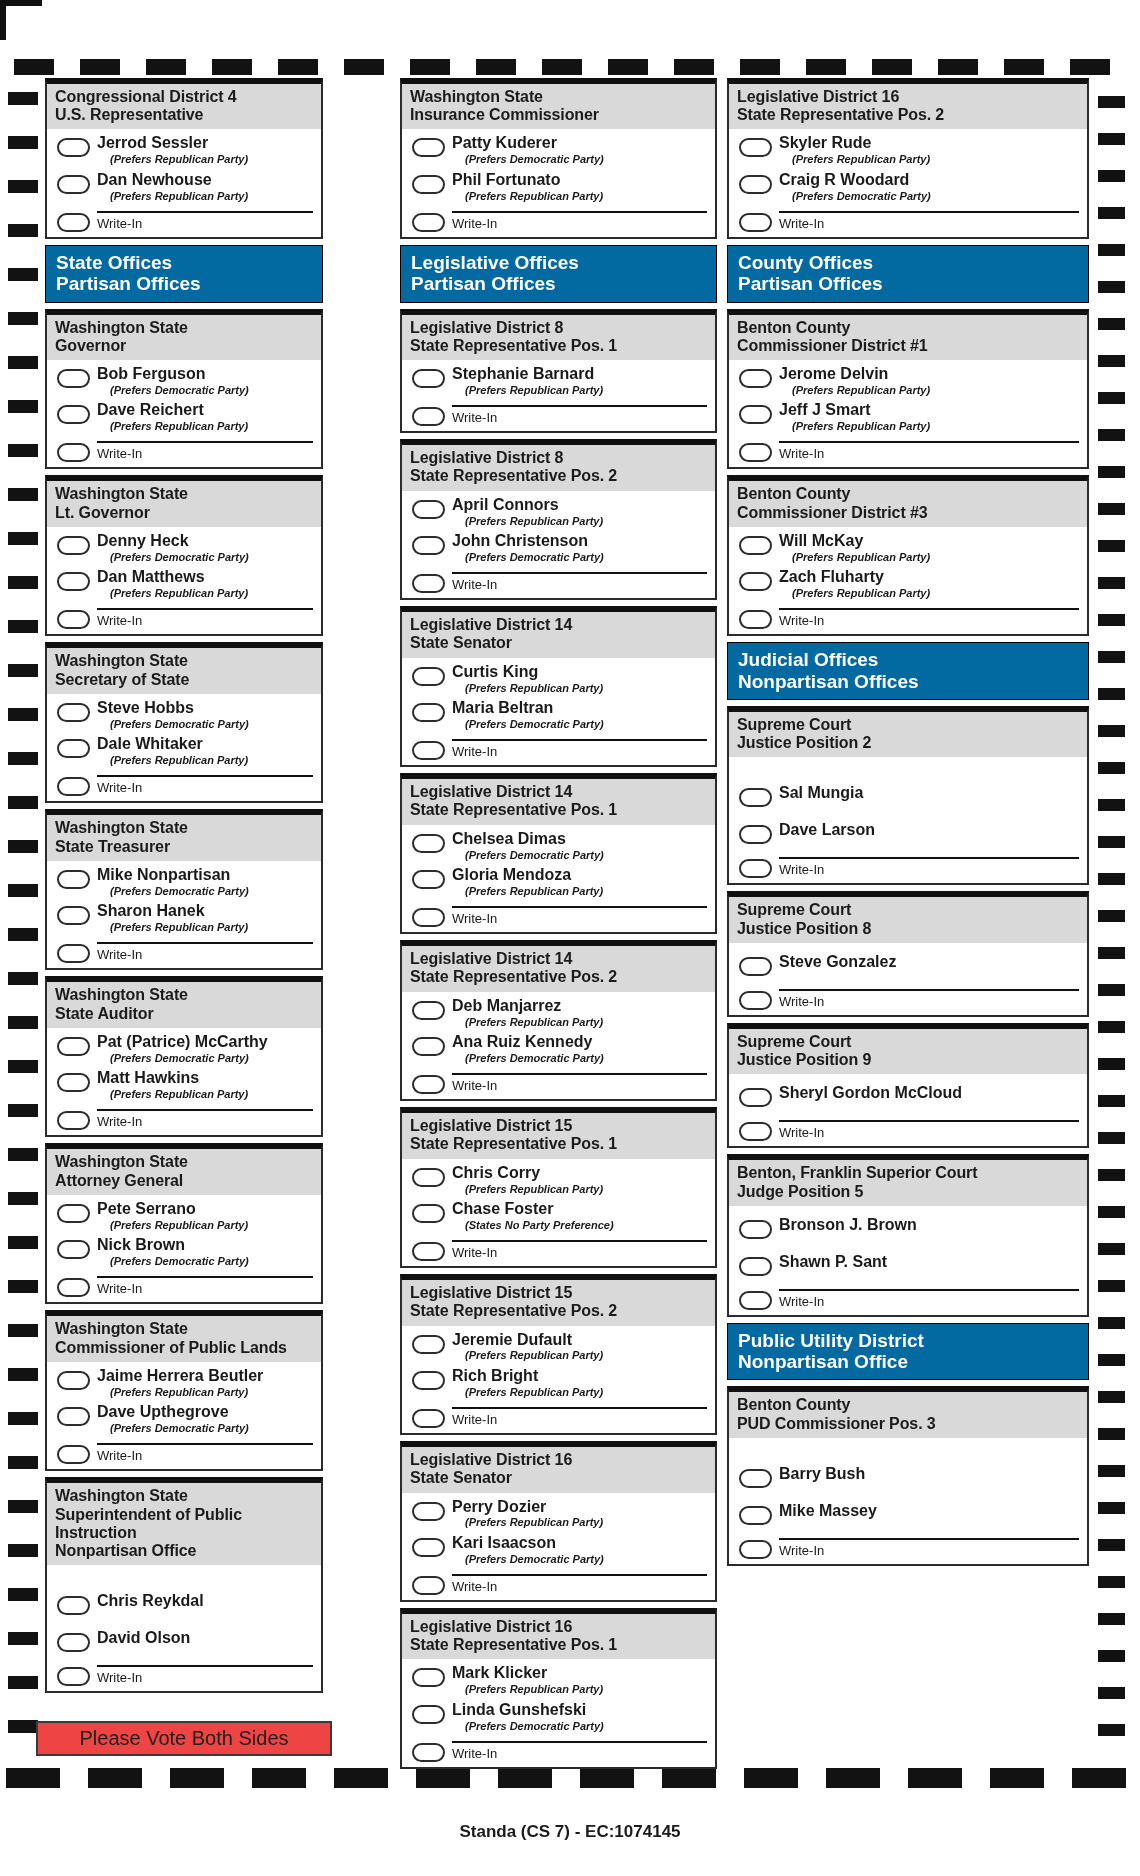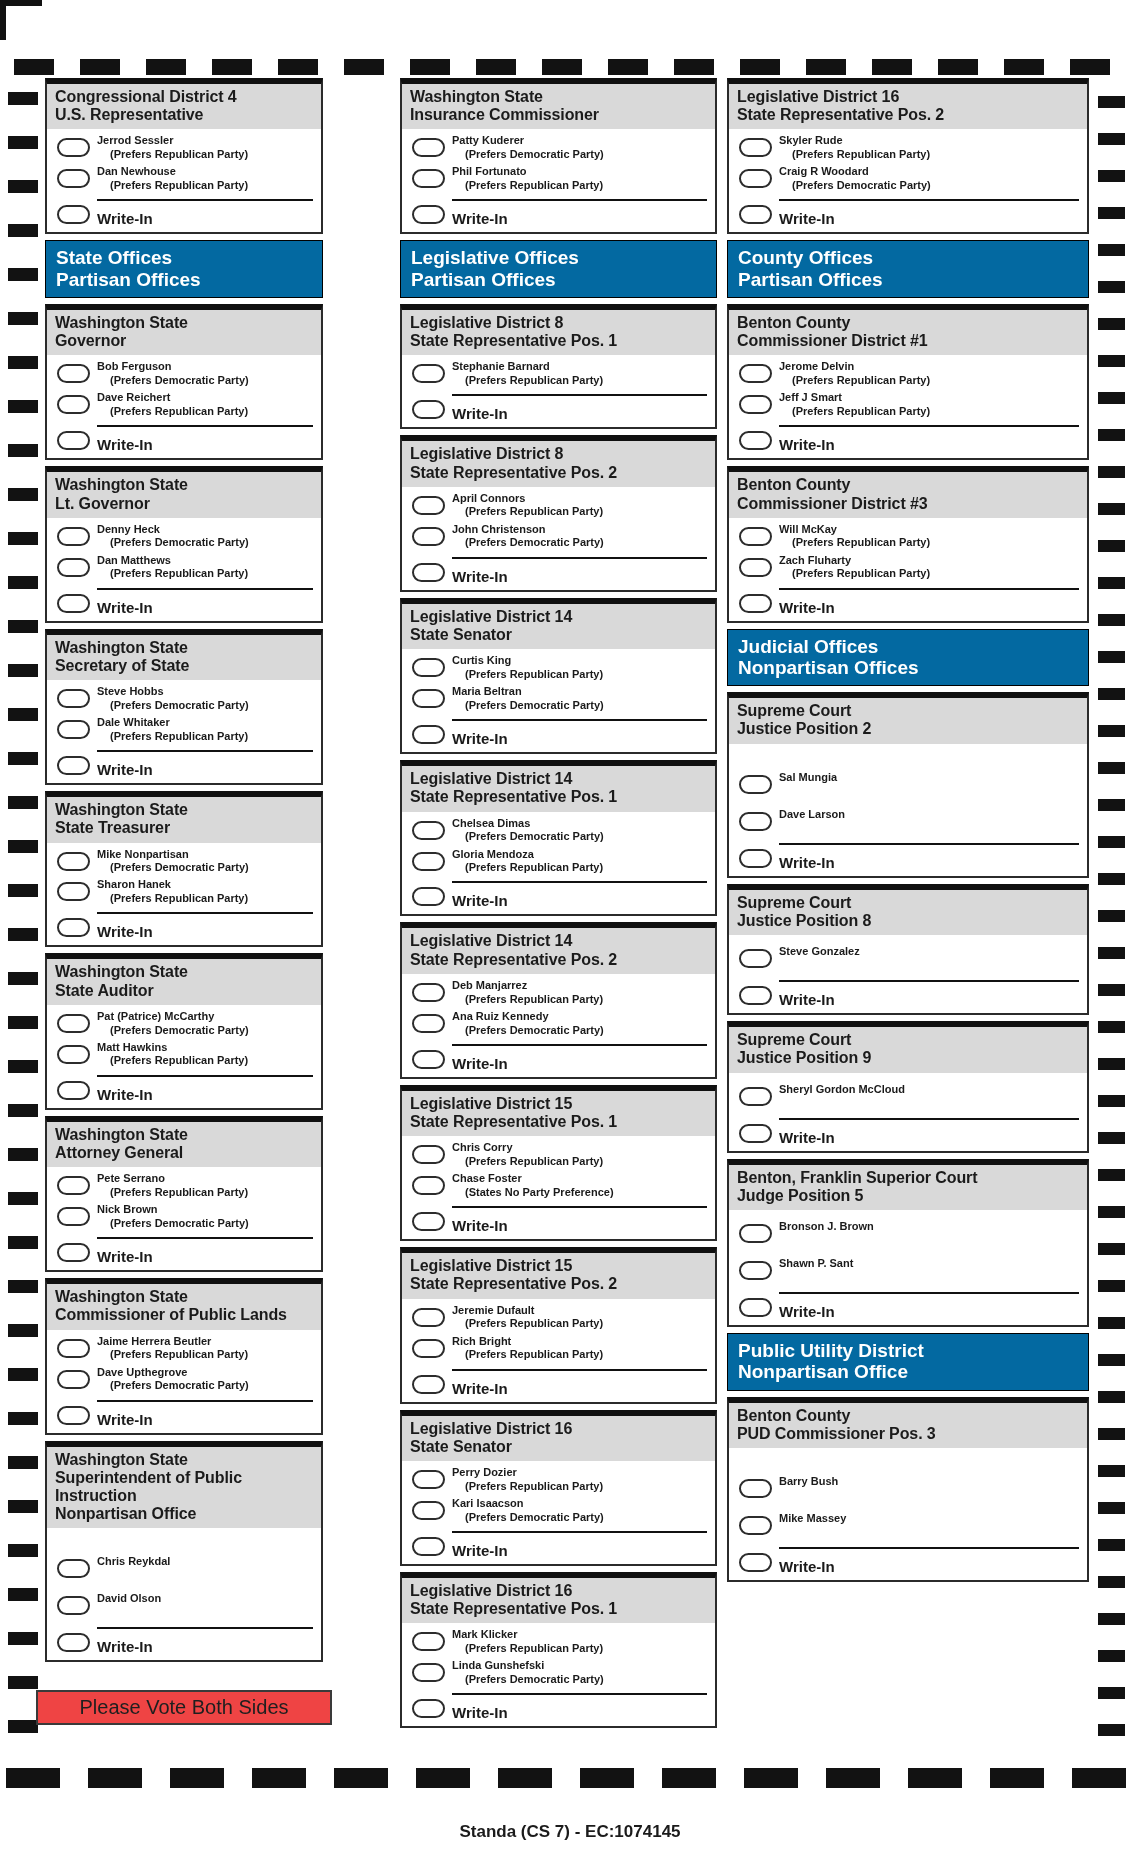--- a/index.html
+++ b/index.html
@@ -48,26 +48,26 @@
     background:#d9d9d9;font-weight:bold;font-size:16px;line-height:1.14;
     padding:4px 8px 5px;color:#1b1b1b;letter-spacing:-0.1px;
   }
   .contest-body{padding:3px 5px 4px}
   .candidate-row{display:flex;align-items:flex-start;padding:3px 0 2px}
   .oval{
     flex:none;width:33px;height:19px;border:2px solid #2c2c2c;border-radius:12px;
     margin:3px 7px 0 5px;background:#fff;box-sizing:border-box;cursor:pointer;
   }
   .cand-text{min-width:0}
-  .cand-name{font-size:11px;font-weight:bold;line-height:1.06}
-  .cand-party{font-size:11px;font-weight:bold;line-height:1.3;padding-left:13px}
+  .cand-name{font-size:16px;font-weight:bold;line-height:1.06}
+  .cand-party{font-size:11px;font-weight:bold;font-style:italic;line-height:1.3;padding-left:13px}
   .writein-row{display:flex;align-items:center;margin-top:5px;padding-bottom:1px}
   .writein-area{flex:1;margin-right:3px}
   .wline{border-top:2px solid #111;height:0}
-  .wlabel{display:block;font-size:15px;font-weight:bold;padding-top:9px}
+  .wlabel{display:block;font-size:13px;font-weight:normal;padding-top:3px}
   
   .spaced .candidate-row{padding:8px 0 7px}
   .pregap .contest-body{padding-top:20px}
   
   .notice{
     margin-top:22px;align-self:center;width:292px;border:2px solid #3a3a3a;
     text-align:center;font-size:20px;padding:4px 0;color:#1f1f1f;background:#ef4444;
   }
   .footer{
     position:absolute;left:0;width:1140px;top:1822px;text-align:center;

